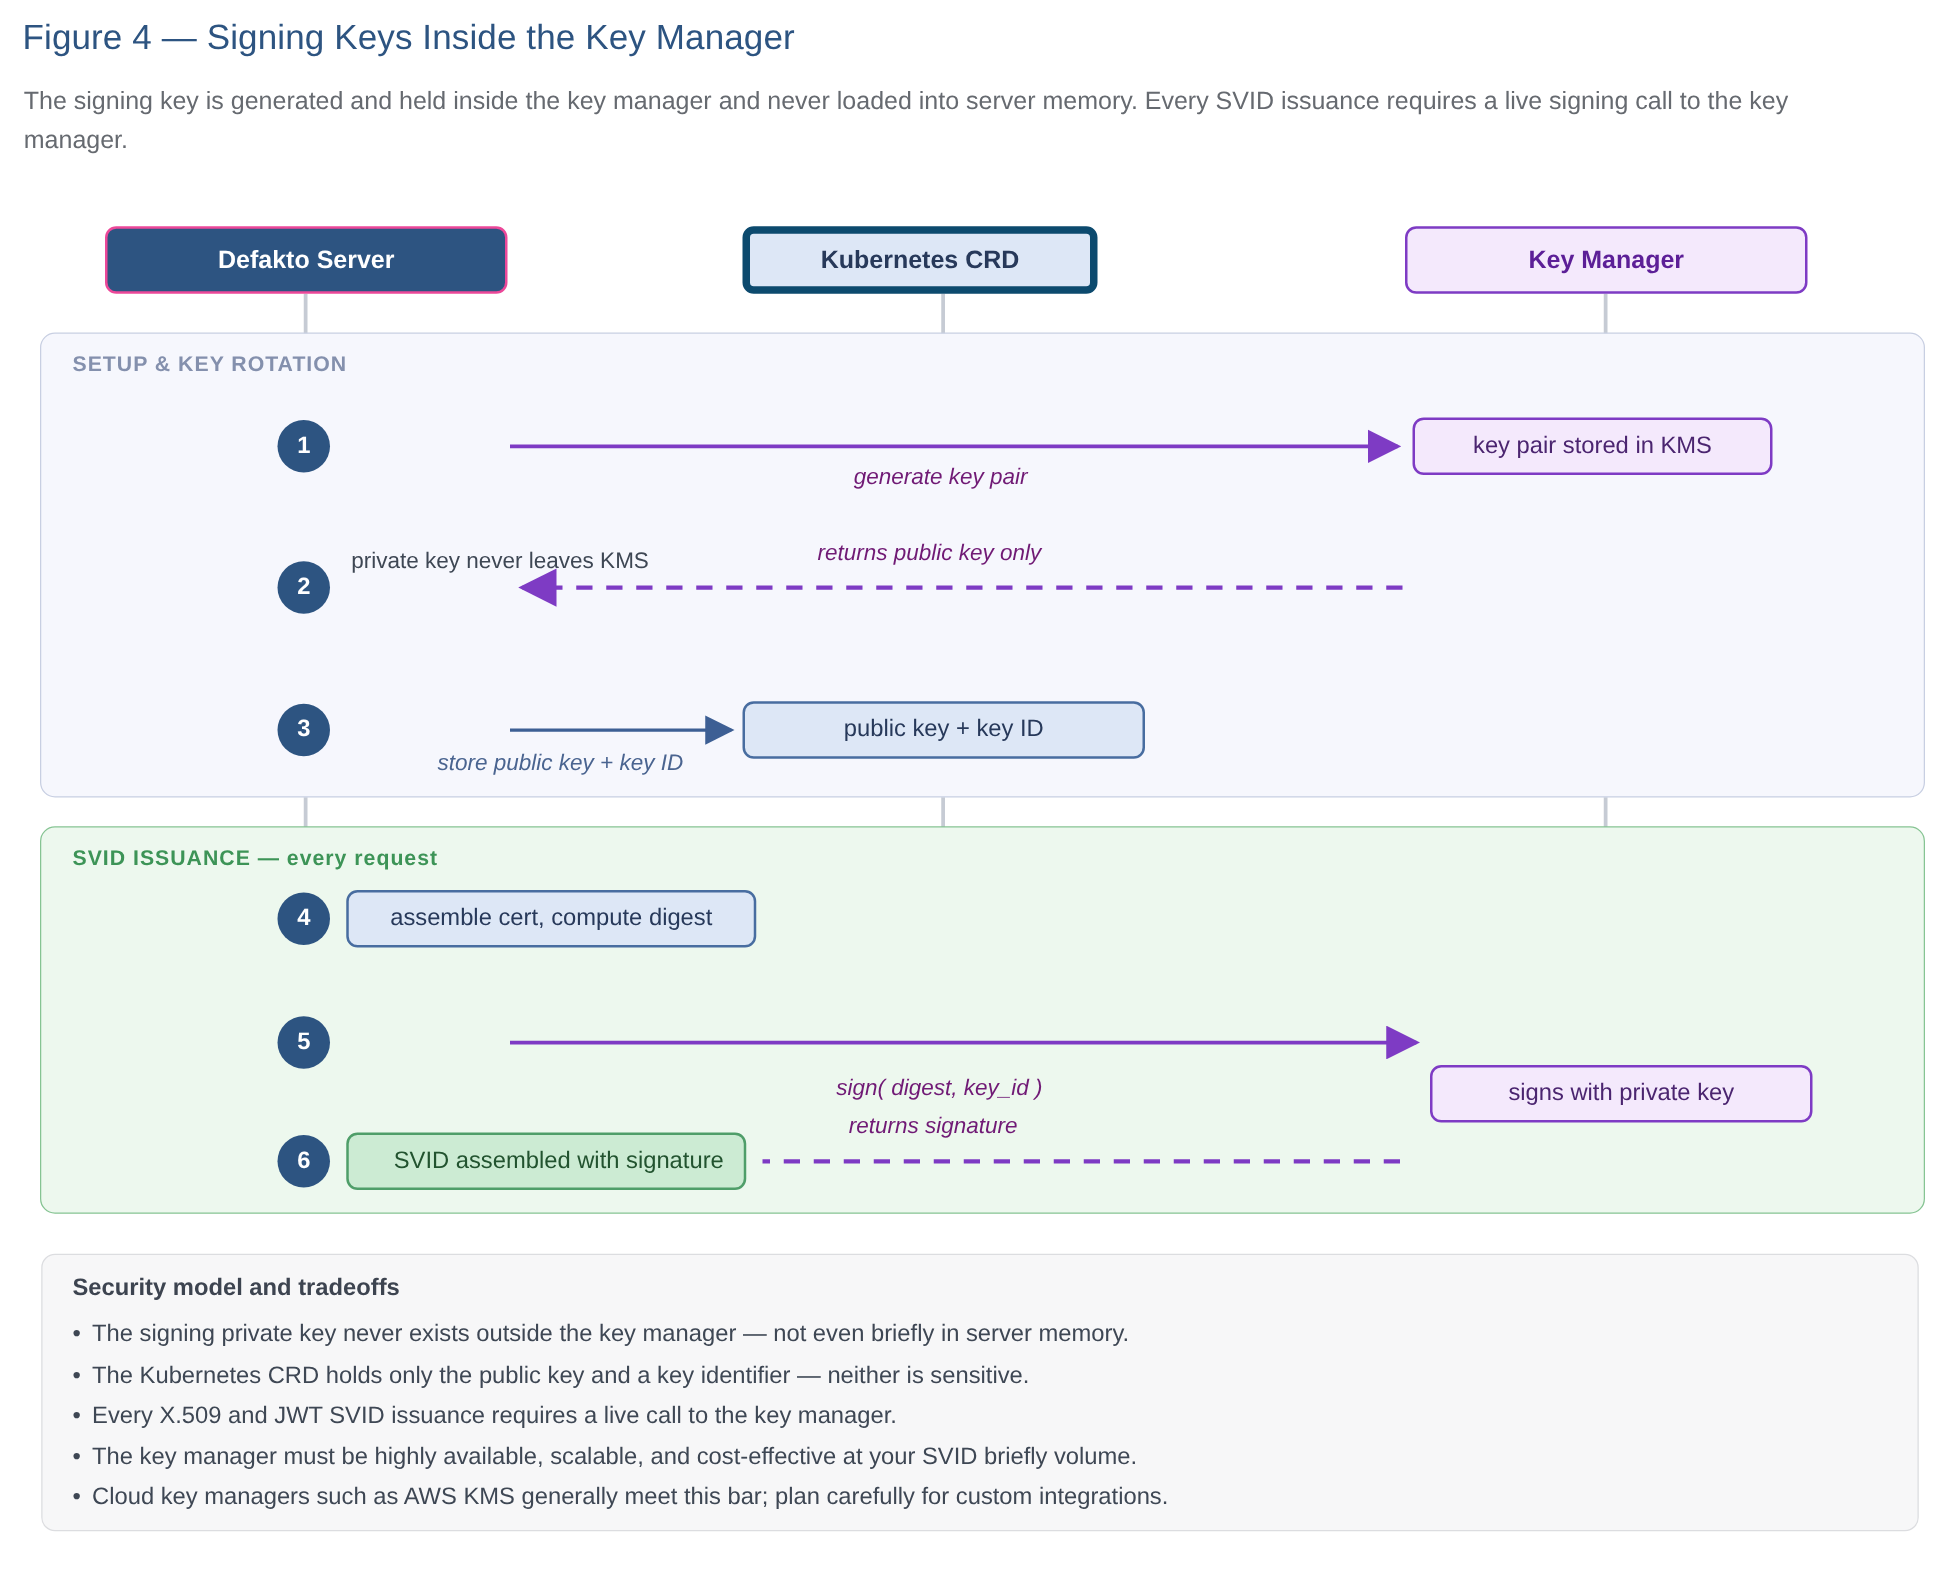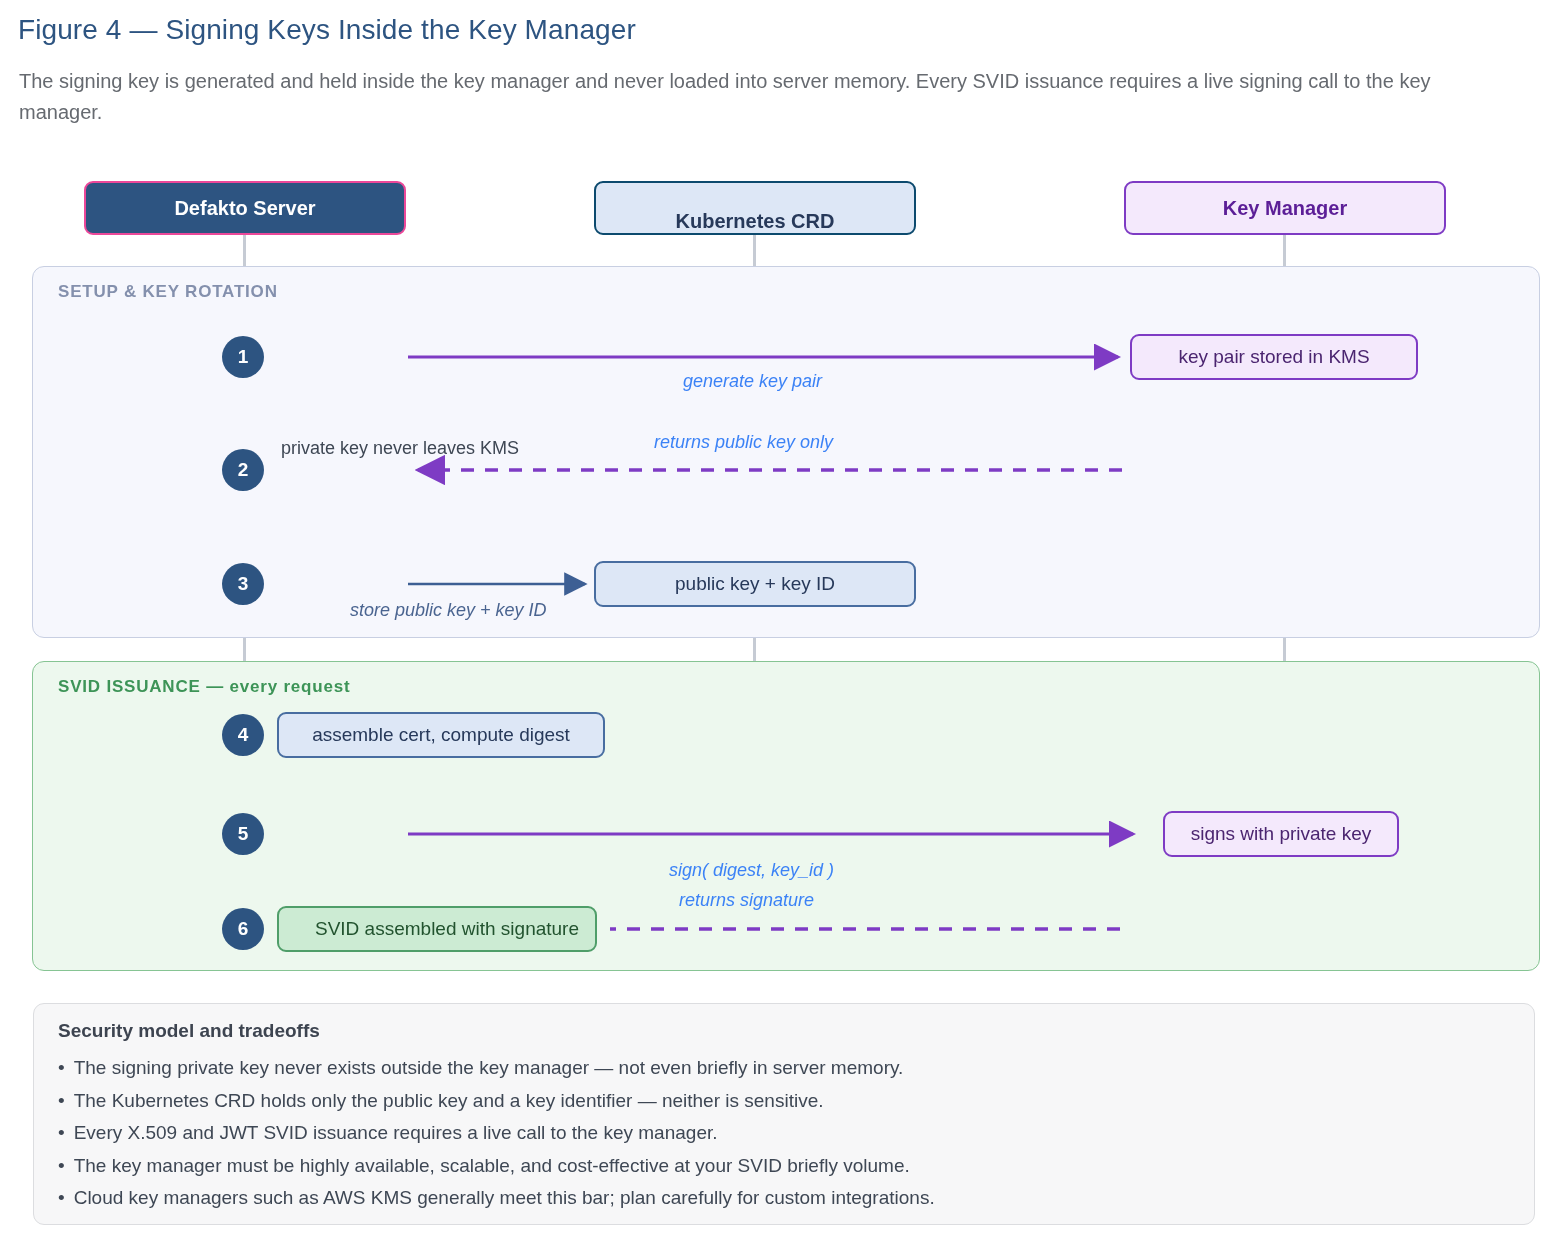--- a/index.html
+++ b/index.html
@@ -49,25 +49,24 @@
     font-weight: bold;
     box-sizing: border-box;
   }
   .actor-server {
     left: 84px; top: 181px; width: 322px;
     background: #2d5481;
     border: 2px solid #ec4899;
     color: #ffffff;
   }
   .actor-crd {
-    left: 594px; top: 181px; width: 322px;
+    left: 594px; top: 181px; width: 284px;
     background: #dde7f6;
-    border: 2px solid #0c4a6e;
+    border: 6px solid #0c4a6e;
     color: #27395a;
-    align-items: flex-end;
   }
   .actor-km {
     left: 1124px; top: 181px; width: 322px;
     background: #f4e9fc;
     border: 2.5px solid #7e3bc4;
     color: #5c1f97;
   }
 
   
   .lifeline {
@@ -153,21 +152,21 @@
     overflow: visible;
   }
 
   
   .caption {
     position: absolute;
     font-size: 18px;
     font-style: italic;
     white-space: nowrap;
   }
-  .cap-purple { color: #3b82f6; }
+  .cap-purple { color: #701a75; }
   .cap-blue   { color: #4a6490; }
 
   .plain-note {
     position: absolute;
     font-size: 18px;
     color: #3e4754;
     white-space: nowrap;
   }
 
   
@@ -269,21 +268,21 @@
 </div>
 
 <div class="note note-blue" style="left:594px; top:561px; width:322px;">
   <span>public key + key ID</span>
 </div>
 
 <div class="note note-blue" style="left:277px; top:712px; width:328px;">
   <span>assemble cert, compute digest</span>
 </div>
 
-<div class="note note-purple" style="left:1144px; top:811px; width:236px;margin-left:19px;">
+<div class="note note-purple" style="left:1144px; top:852px; width:306px;">
   <span>signs with private key</span>
 </div>
 
 <div class="note note-green" style="left:277px; top:906px; width:320px;padding-left:34px;">
   <span>SVID assembled with signature</span>
 </div>
 
 <div class="caption cap-purple" style="left:683px; top:371px;">generate key pair</div>
 <div class="caption cap-purple" style="left:654px; top:432px;">returns public key only</div>
 <div class="caption cap-blue" style="left:350px; top:600px;">store public key + key ID</div>

